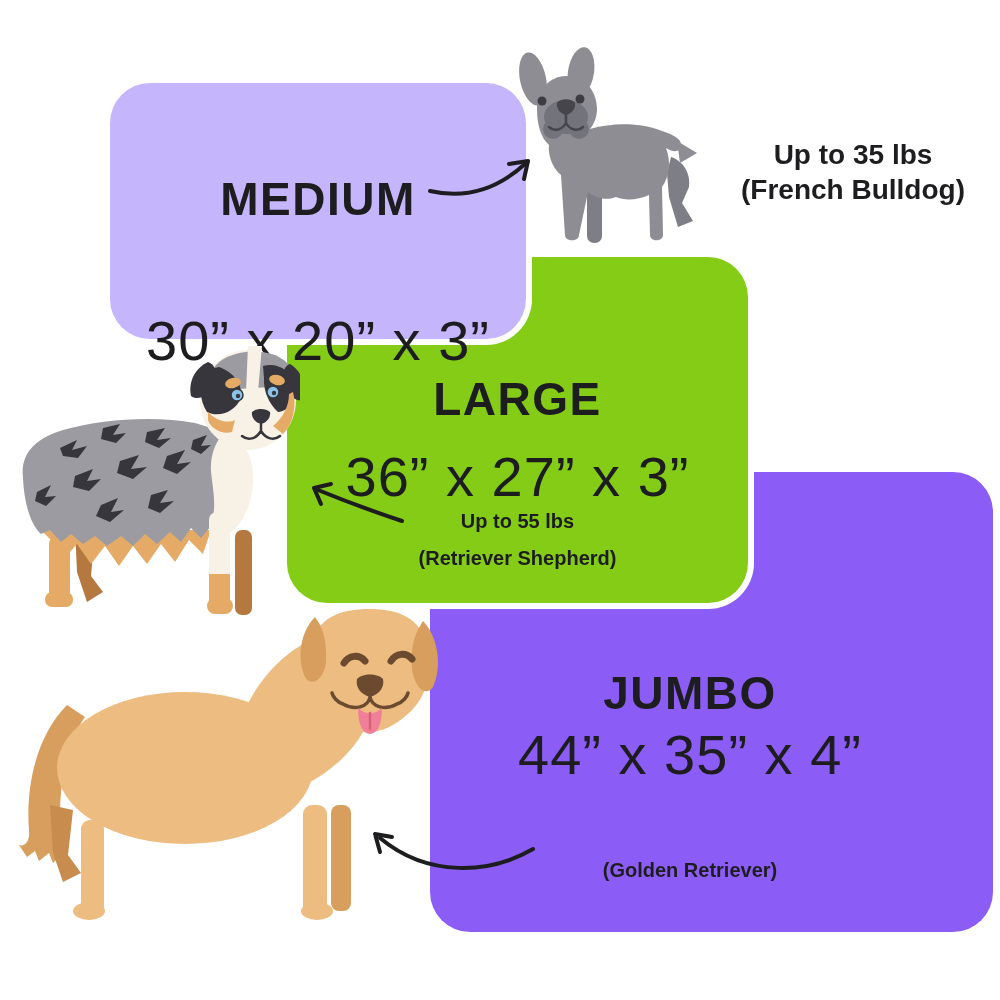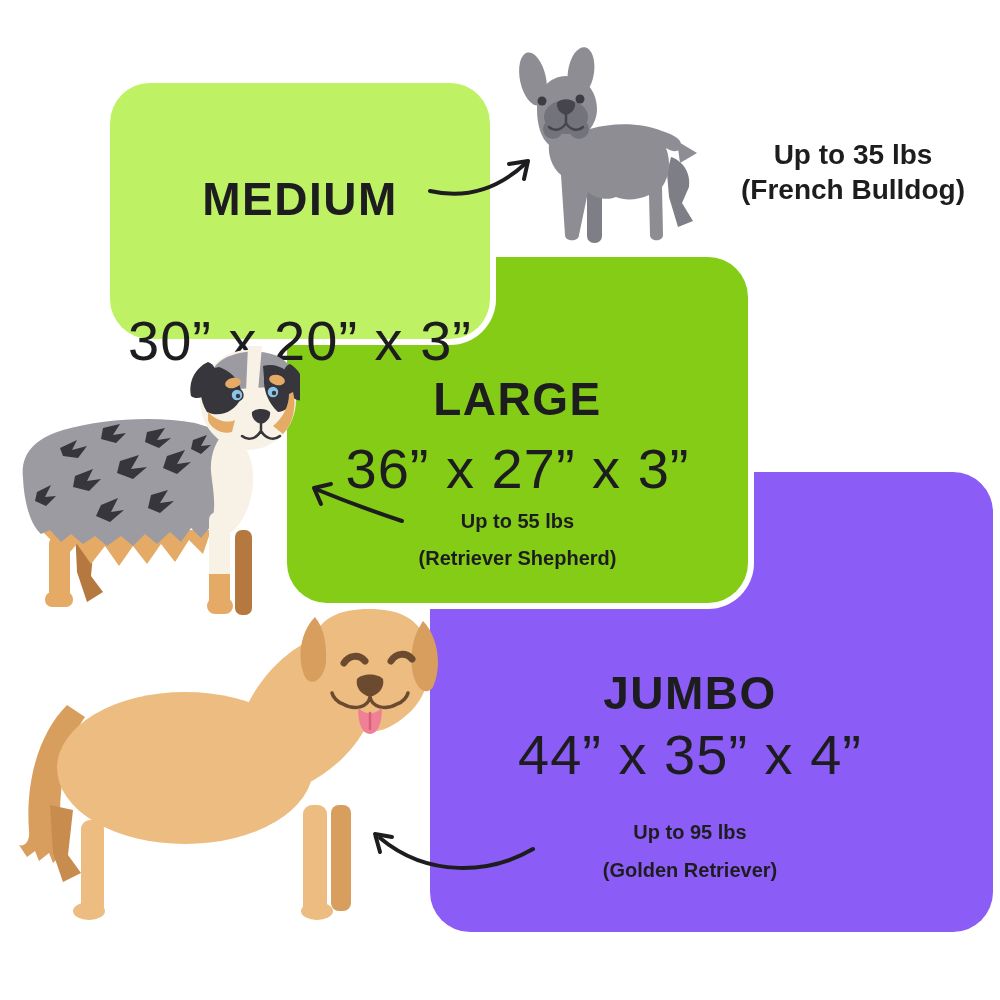--- a/index.html
+++ b/index.html
@@ -16,21 +16,21 @@
   .t-line { position:absolute; left:0; width:100%; text-align:center; line-height:1; }
   .size-name { font-size:46px; font-weight:700; letter-spacing:1.5px; }
   .size-dims { font-size:56px; font-weight:500; letter-spacing:1px; }
   .size-note { font-size:20px; font-weight:600; }
 
   
   #box-medium .size-name { top:93px; }
   #box-medium .size-dims { top:230px; }
   
   #box-large .size-name { top:119px; }
-  #box-large .size-dims { top:184px; }
+  #box-large .size-dims { top:192px; }
   #box-large .note-weight { top:254px; }
   #box-large .note-breed  { top:291px; }
   
   #box-jumbo .t-line { width:520px; }
   #box-jumbo .size-name { top:198px; }
   #box-jumbo .size-dims { top:255px; }
   #box-jumbo .note-weight { top:350px; }
   #box-jumbo .note-breed  { top:388px; }
 
   
@@ -49,32 +49,31 @@
   #arrows path { stroke:#1d1d1f; stroke-width:4; fill:none; stroke-linecap:round; stroke-linejoin:round; }
 </style>
 </head>
 <body>
 
 <div id="stage">
 
   <div class="size-box" id="box-jumbo" style="background-color: #8b5cf6;">
     <div class="t-line size-name">JUMBO</div>
     <div class="t-line size-dims">44” x 35” x 4”</div>
-    <div class="t-line size-note note-weight">Up to 95 lbs</div>
     <div class="t-line size-note note-breed">(Golden Retriever)</div>
   </div>
 
   <div class="size-box" id="box-large" style="background-color: #84cc16;">
     <div class="t-line size-name">LARGE</div>
     <div class="t-line size-dims">36” x 27” x 3”</div>
     <div class="t-line size-note note-weight">Up to 55 lbs</div>
     <div class="t-line size-note note-breed">(Retriever Shepherd)</div>
   </div>
 
-  <div class="size-box" id="box-medium" style="background-color: #bef264;">
+  <div class="size-box" id="box-medium" style="background-color: #c4b5fd; padding-left: 36px;">
     <div class="t-line size-name">MEDIUM</div>
     <div class="t-line size-dims">30” x 20” x 3”</div>
   </div>
 
   <div id="medium-note">
     <div>Up to 35 lbs</div>
     <div>(French Bulldog)</div>
   </div>
 
   <div class="dog" id="dog-french-bulldog">

